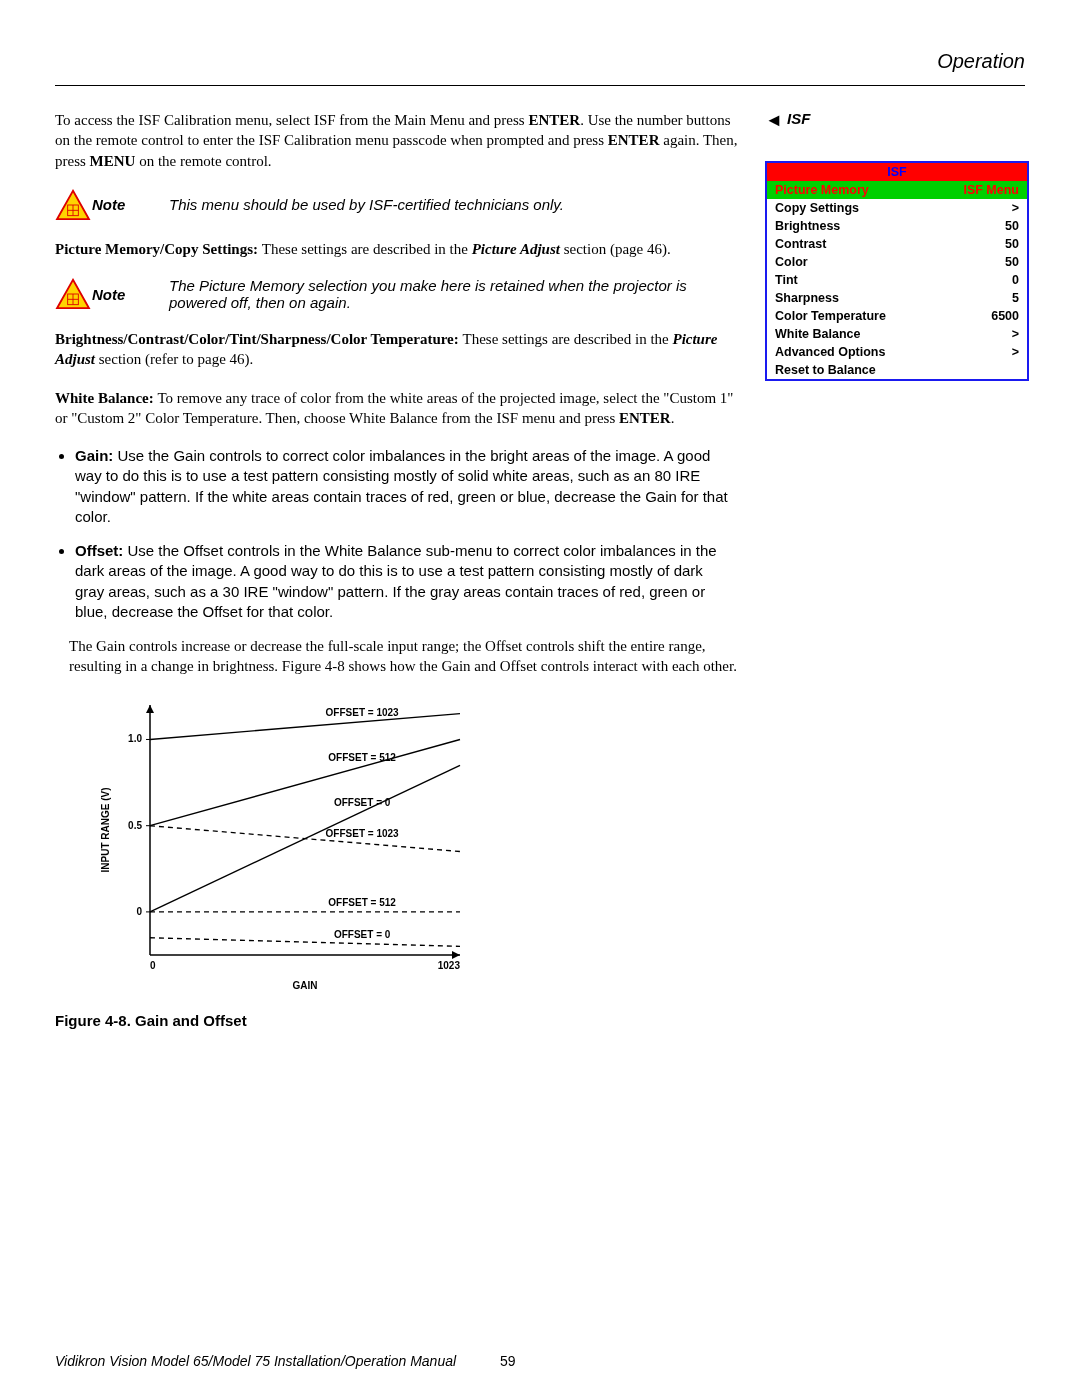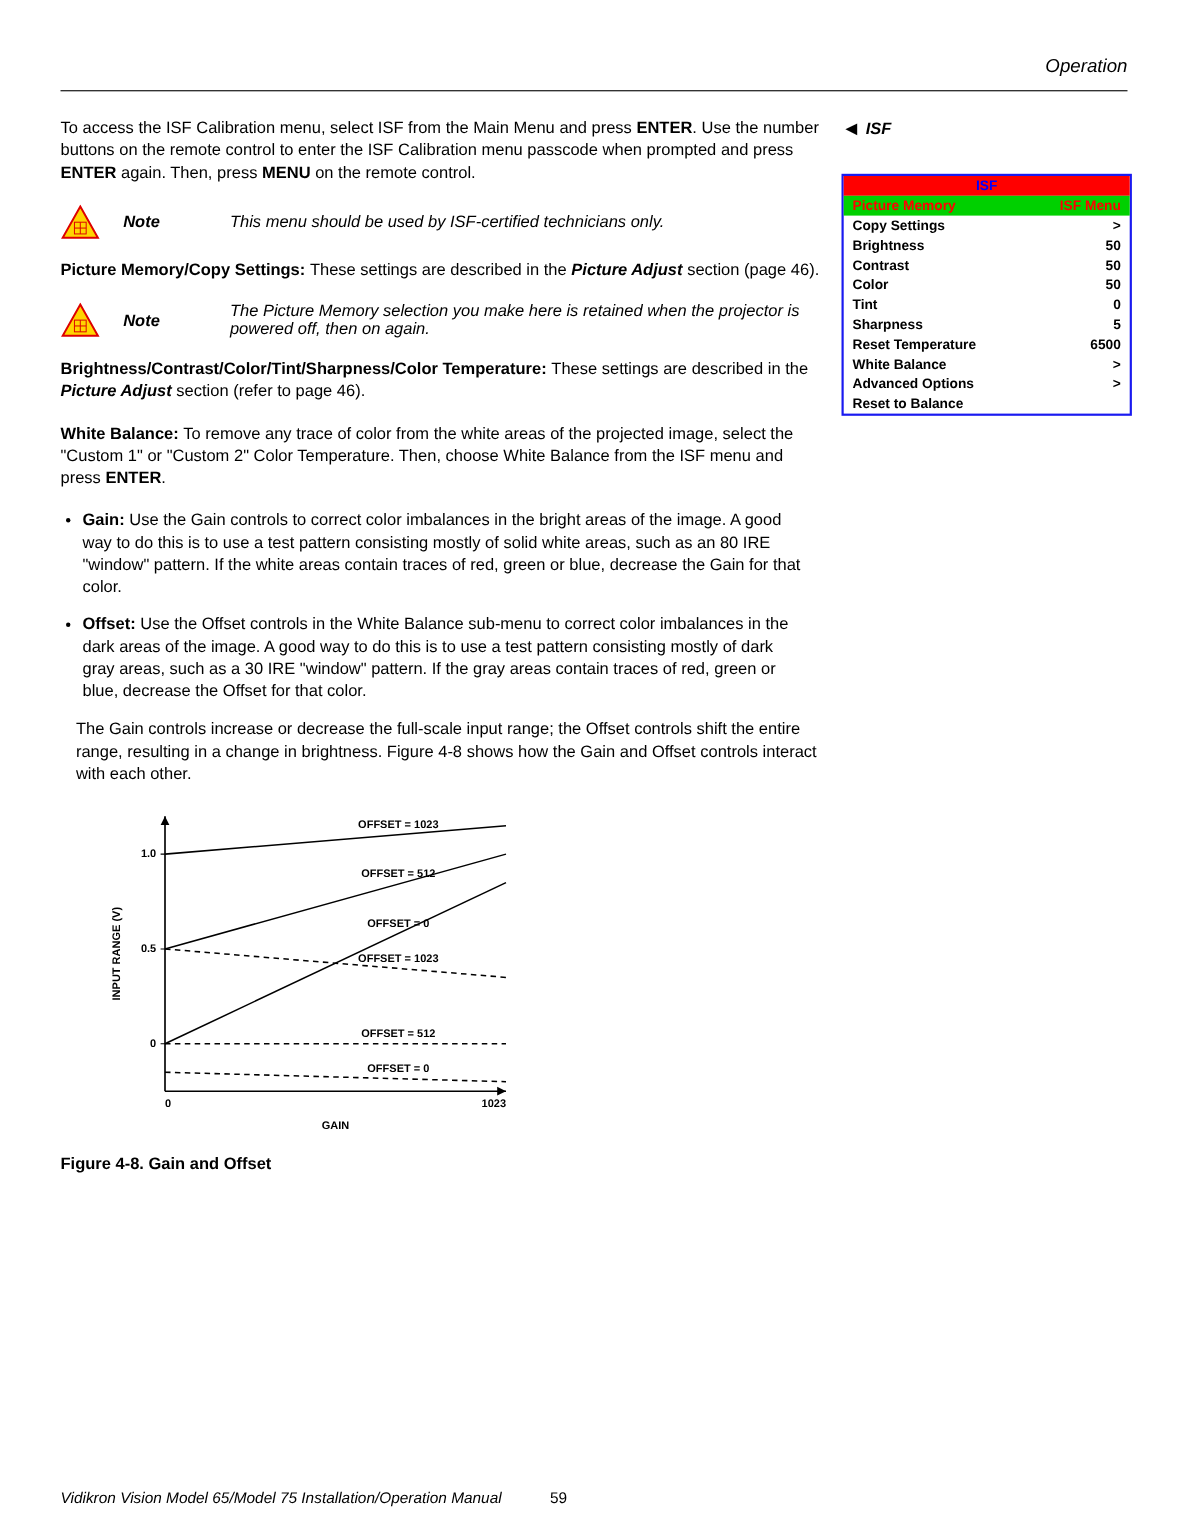--- a/index.html
+++ b/index.html
@@ -15,21 +15,21 @@
   }
   .page {
     padding: 50px 55px 0 55px;
     position: relative;
     height: 100%;
     box-sizing: border-box;
   }
   .header-right {
     text-align: right;
     font-style: italic;
-    font-size: 17px;
+    font-size: 20px;
     margin-bottom: 12px;
   }
   .hr {
     border: none;
     border-top: 1px solid #000;
     margin: 0 0 24px 0;
   }
   .content-row {
     display: flex;
     align-items: flex-start;
@@ -70,25 +70,25 @@
     display: flex;
     justify-content: space-between;
     padding: 2px 8px;
   }
   .isf-highlight {
     background: #00d000;
     color: #ff0000;
     text-align: center;
   }
   
-  p { margin: 0 0 18px 0; line-height: 1.35; }
+  p { margin: 0 0 18px 0; line-height: 1.35; font-family: Liberation Serif, serif; }
   .note-block {
     display: flex;
     align-items: center;
-    gap: 21px;
+    gap: 1px;
     margin: 6px 0 18px 0;
   }
   .note-icon {
     width: 36px; height: 32px;
     flex-shrink: 0;
   }
   .note-label {
     font-style: italic;
     font-weight: bold;
     width: 38px;
@@ -239,21 +239,21 @@
             </div>
             <div class="isf-row">
               <span>Tint</span>
               <span>0</span>
             </div>
             <div class="isf-row">
               <span>Sharpness</span>
               <span>5</span>
             </div>
             <div class="isf-row">
-              <span>Reset Temperature</span>
+              <span>Color Temperature</span>
               <span>6500</span>
             </div>
             <div class="isf-row">
               <span>White Balance</span>
               <span>&gt;</span>
             </div>
             <div class="isf-row">
               <span>Advanced Options</span>
               <span>&gt;</span>
             </div>

